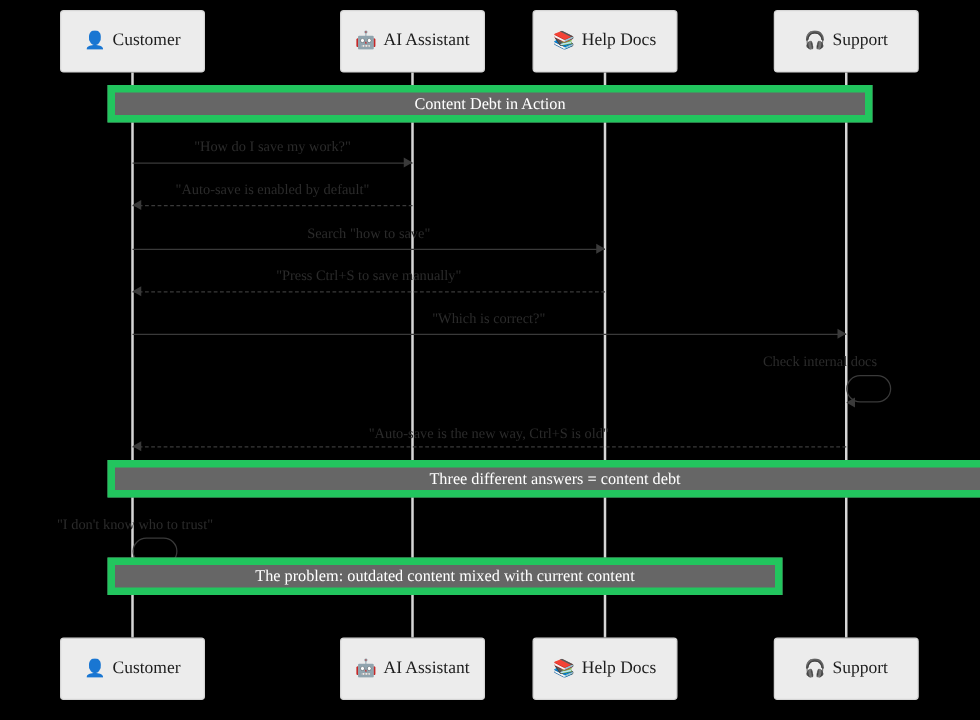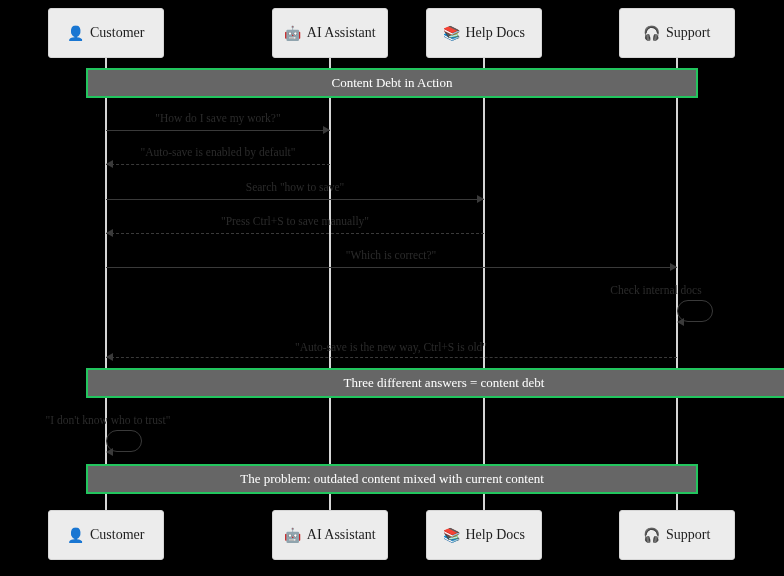--- a/index.html
+++ b/index.html
@@ -44,21 +44,21 @@
     position: absolute;
     width: 2px;
     background: #d6d6d6;
   }
 
   
   .note-bar {
     position: absolute;
     box-sizing: border-box;
     background: #666666;
-    border: 2px solid #22c55e;
+    border: 6px solid #22c55e;
     display: flex;
     align-items: center;
     justify-content: center;
     color: #ffffff;
     font-size: 13px;
     font-family: "Liberation Serif", "DejaVu Serif", serif;
     text-align: center;
   }
 
   
@@ -161,21 +161,21 @@
   <div class="arrow-head left" style="left:106px; top:353px;"></div>
 
   <div class="note-bar" style="left:86px; top:368px; width:716px; height:30px;">
     <span>Three different answers = content debt</span>
   </div>
 
   <div class="msg-label" style="left:108px; top:414px;">"I don't know who to trust"</div>
   <div class="self-loop" style="left:106px; top:430px; width:36px; height:22px;"></div>
   <div class="arrow-head left" style="left:106px; top:448px;"></div>
 
-  <div class="note-bar" style="left:86px; top:464px; width:612px; height:30px;">
+  <div class="note-bar" style="left:86px; top:446px; width:540px; height:30px;">
     <span>The problem: outdated content mixed with current content</span>
   </div>
 
   <div class="actor-box" style="left:48px; top:510px; width:116px; height:50px;">
     <span class="actor-emoji">👤</span>
     <span>Customer</span>
   </div>
 
   <div class="actor-box" style="left:272px; top:510px; width:116px; height:50px;">
     <span class="actor-emoji">🤖</span>

